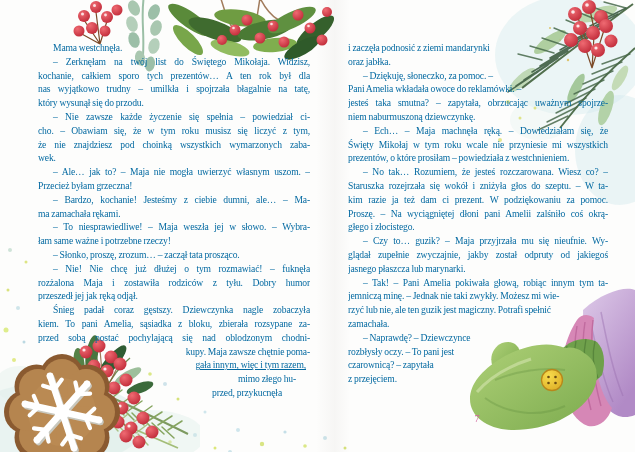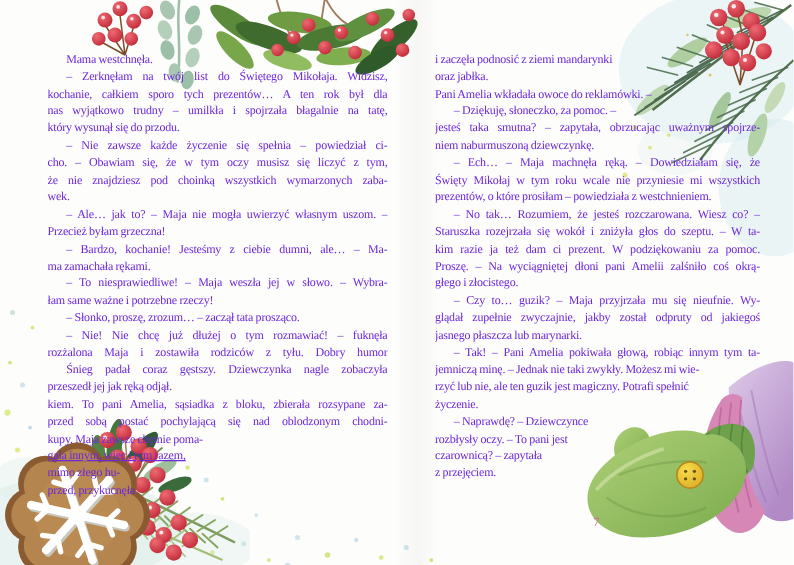--- a/index.html
+++ b/index.html
@@ -6,32 +6,32 @@
   .spread {
     position:relative; width:635px; height:452px;
     background:#fdfdfc; overflow:hidden;
     font-family:"Liberation Serif","DejaVu Serif",serif;
   }
   .gutter {
     position:absolute; left:316px; top:0; width:34px; height:100%;
     background:linear-gradient(90deg, rgba(120,110,100,0) 0%, rgba(120,110,100,0.05) 55%, rgba(120,110,100,0) 100%);
     pointer-events:none;
   }
-  .col { position:absolute; top:41px; z-index:2; color:#6d28d9; }
+  .col { position:absolute; top:41px; z-index:2; color:#0369a1; }
   .col-left  { left:38px;  width:272px; }
   .col-right { left:348px; width:260px; }
   .ln {
     height:13.8px; line-height:13.8px;
     font-size:9.6px; letter-spacing:-0.15px; word-spacing:-0.3px;
     overflow:hidden; white-space:normal;
   }
   .ln.pj, .ln.pe { text-indent:15px; }
   .ln.j, .ln.pj { text-align:justify; }
   .ln.j::after, .ln.pj::after { content:""; display:inline-block; width:100%; height:0; }
-  .ln.r { }
+  .ln.r { text-align:right; }
   .pageno {
     position:absolute; left:470px; top:413px; width:14px; text-align:center;
     font-size:10px; color:#d2679e; z-index:2;
   }
   .art { position:absolute; z-index:1; pointer-events:none; }
   .art-topleft   { left:70px;  top:0; }
   .art-topright  { right:0;    top:0; }
   .art-cookie    { left:0;     bottom:0; }
   .art-mitten    { right:0;    bottom:0; }
   .art-specks    { left:0; top:0; width:635px; height:452px; z-index:0; }
@@ -312,63 +312,63 @@
       <circle cx="90.5" cy="103" r="1.3" fill="#6b4c12"></circle>
   </svg>
 
   <div class="col col-left">
       <div class="ln pe">Mama westchnęła.</div>
       <div class="ln pj">– Zerknęłam na twój list do Świętego Mikołaja. Widzisz,</div>
       <div class="ln j">kochanie, całkiem sporo tych prezentów… A ten rok był dla</div>
       <div class="ln j">nas wyjątkowo trudny – umilkła i spojrzała błagalnie na tatę,</div>
       <div class="ln e">który wysunął się do przodu.</div>
       <div class="ln pj">– Nie zawsze każde życzenie się spełnia – powiedział ci-</div>
-      <div class="ln j">cho. – Obawiam się, że w tym oczy musisz się liczyć z tym,</div>
+      <div class="ln j">cho. – Obawiam się, że w tym roku musisz się liczyć z tym,</div>
       <div class="ln j">że nie znajdziesz pod choinką wszystkich wymarzonych zaba-</div>
       <div class="ln e">wek.</div>
       <div class="ln pj">– Ale… jak to? – Maja nie mogła uwierzyć własnym uszom. –</div>
       <div class="ln e">Przecież byłam grzeczna!</div>
       <div class="ln pj">– Bardzo, kochanie! Jesteśmy z ciebie dumni, ale… – Ma-</div>
       <div class="ln e">ma zamachała rękami.</div>
       <div class="ln pj">– To niesprawiedliwe! – Maja weszła jej w słowo. – Wybra-</div>
       <div class="ln e">łam same ważne i potrzebne rzeczy!</div>
       <div class="ln pe">– Słonko, proszę, zrozum… – zaczął tata prosząco.</div>
       <div class="ln pj">– Nie! Nie chcę już dłużej o tym rozmawiać! – fuknęła</div>
       <div class="ln j">rozżalona Maja i zostawiła rodziców z tyłu. Dobry humor</div>
+      <div class="ln e">przeszedł jej jak ręką odjął.</div>
       <div class="ln pj">Śnieg padał coraz gęstszy. Dziewczynka nagle zobaczyła</div>
-      <div class="ln e">przeszedł jej jak ręką odjął.</div>
       <div class="ln j">kiem. To pani Amelia, sąsiadka z bloku, zbierała rozsypane za-</div>
       <div class="ln j">przed sobą postać pochylającą się nad oblodzonym chodni-</div>
       <div class="ln r">kupy. Maja zawsze chętnie poma-</div>
       <div class="ln r" style="padding-right: 4px; text-decoration: underline;">gała innym, więc i tym razem,</div>
       <div class="ln r" style="padding-right: 14px;">mimo złego hu-</div>
       <div class="ln r" style="padding-right: 28px;">przed, przykucnęła</div>
     </div>
   <div class="col col-right">
       <div class="ln e">i zaczęła podnosić z ziemi mandarynki</div>
       <div class="ln e">oraz jabłka.</div>
+      <div class="ln pe">– Dziękuję, słoneczko, za pomoc. –</div>
       <div class="ln e">Pani Amelia wkładała owoce do reklamówki. –</div>
-      <div class="ln pe">– Dziękuję, słoneczko, za pomoc. –</div>
       <div class="ln j">jesteś taka smutna? – zapytała, obrzucając uważnym spojrze-</div>
       <div class="ln e">niem naburmuszoną dziewczynkę.</div>
       <div class="ln pj">– Ech… – Maja machnęła ręką. – Dowiedziałam się, że</div>
       <div class="ln j">Święty Mikołaj w tym roku wcale nie przyniesie mi wszystkich</div>
       <div class="ln e">prezentów, o które prosiłam – powiedziała z westchnieniem.</div>
       <div class="ln pj">– No tak… Rozumiem, że jesteś rozczarowana. Wiesz co? –</div>
       <div class="ln j">Staruszka rozejrzała się wokół i zniżyła głos do szeptu. – W ta-</div>
       <div class="ln j">kim razie ja też dam ci prezent. W podziękowaniu za pomoc.</div>
       <div class="ln j">Proszę. – Na wyciągniętej dłoni pani Amelii zalśniło coś okrą-</div>
       <div class="ln e">głego i złocistego.</div>
       <div class="ln pj">– Czy to… guzik? – Maja przyjrzała mu się nieufnie. Wy-</div>
       <div class="ln j">glądał zupełnie zwyczajnie, jakby został odpruty od jakiegoś</div>
       <div class="ln e">jasnego płaszcza lub marynarki.</div>
       <div class="ln pj">– Tak! – Pani Amelia pokiwała głową, robiąc innym tym ta-</div>
       <div class="ln e">jemniczą minę. – Jednak nie taki zwykły. Możesz mi wie-</div>
       <div class="ln e">rzyć lub nie, ale ten guzik jest magiczny. Potrafi spełnić</div>
-      <div class="ln e">życzenie.</div>
+      <div class="ln e">zamachała.</div>
       <div class="ln pe">– Naprawdę? – Dziewczynce</div>
       <div class="ln e">rozbłysły oczy. – To pani jest</div>
       <div class="ln e">czarownicą? – zapytała</div>
       <div class="ln e">z przejęciem.</div>
     </div>
 
   <div class="pageno">7</div>
 
   <div class="gutter"></div>
 </div>

